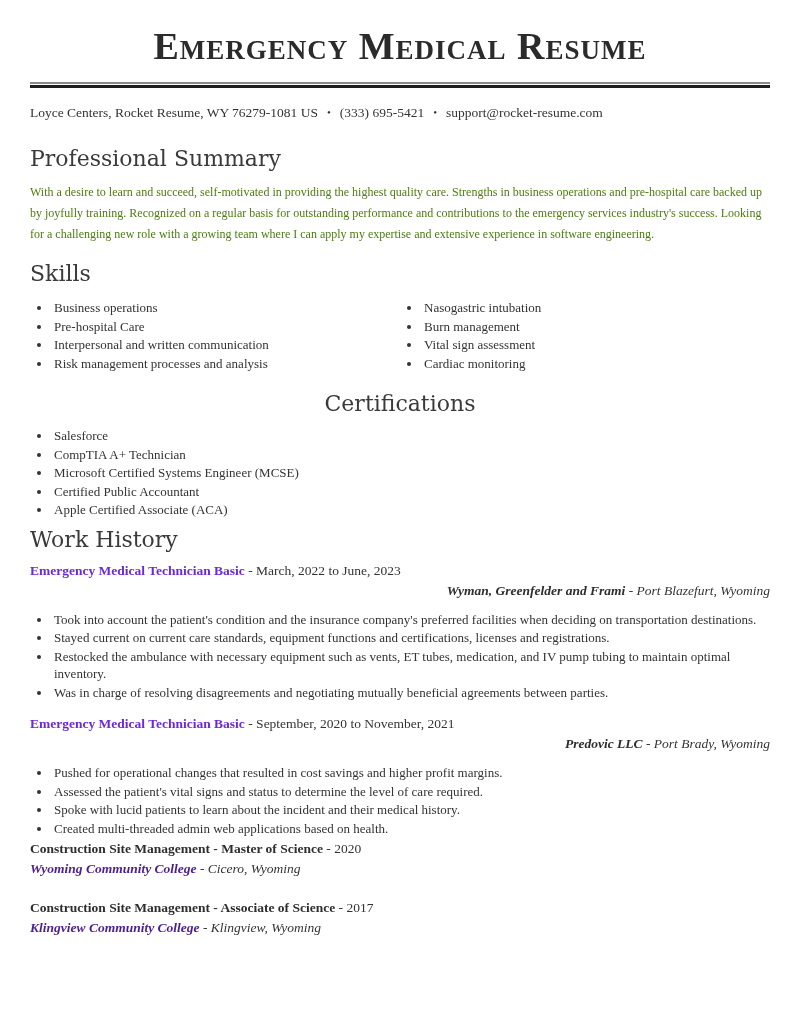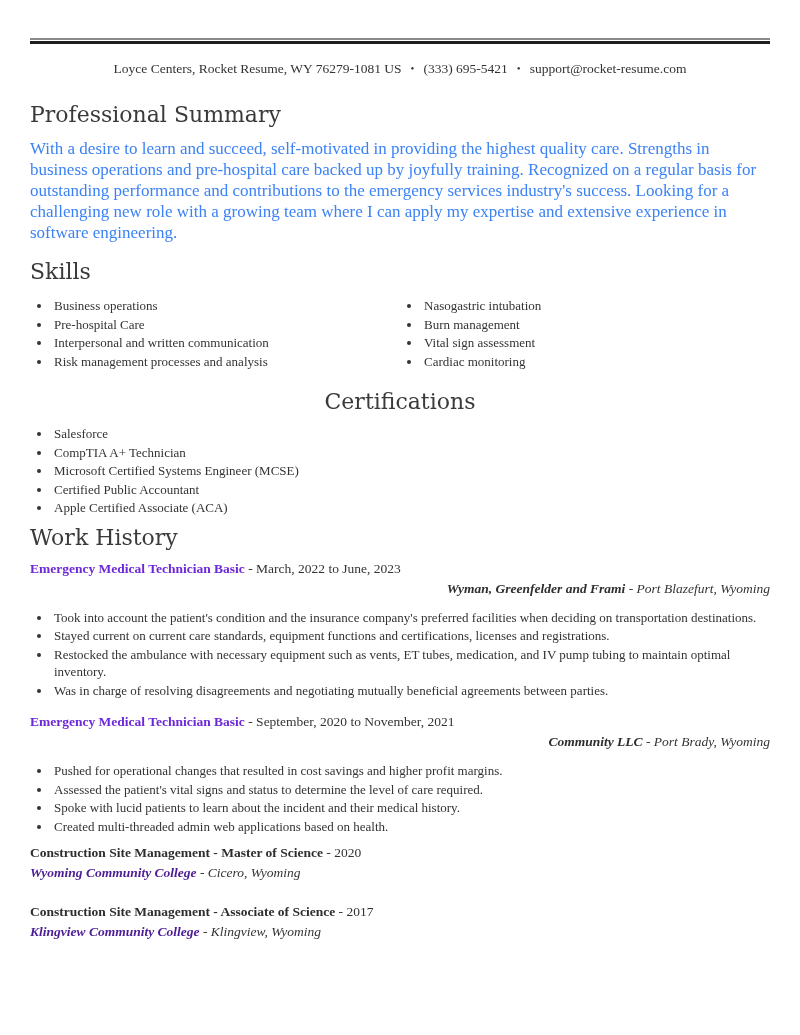--- a/index.html
+++ b/index.html
@@ -29,21 +29,20 @@
     color: #2b2b2b;
   }
   .double-rule {
     margin-top: 14px;
     height: 1px;
     border-top: 2px solid #8a8a8a;
     border-bottom: 3px solid #1e1e1e;
   }
   .contact-line {
     margin-top: 16px;
-    text-align: center;
     font-size: 13.5px;
     line-height: 16px;
     color: #333333;
   }
   .contact-line .sep {
     display: inline-block;
     margin: 0 9px;
     font-size: 11px;
     vertical-align: 1px;
     color: #333333;
@@ -59,23 +58,23 @@
   }
   .section { margin-top: 0; }
   .section-summary h2 { margin-top: 25px; }
   .section-skills h2 { margin-top: 16px; }
   .section-certifications h2 { margin-top: 18px; text-align: center; }
   .section-work h2 { margin-top: 8px; }
   .section-education h2 { margin-top: 20px; }
 
   .summary-text {
     margin: 10px 0 0 0;
-    font-size: 17px;
+    font-size: 12px;
     line-height: 21px;
-    color: #3b82f6;
+    color: #4d7c0f;
   }
   ul.bullet-list {
     margin: 10px 0 0 0;
     padding: 0 0 0 22px;
     list-style: disc;
   }
   ul.bullet-list li {
     font-size: 13px;
     line-height: 17.5px;
     margin: 0 0 1px 0;
@@ -101,21 +100,21 @@
   .job-company-line {
     margin: 0;
     font-size: 13.5px;
     line-height: 16px;
     font-style: italic;
     text-align: right;
   }
   .job-company-line b { color: #2e2e2e; }
   .job ul.bullet-list { margin-top: 12px; }
   
-  .edu { margin-top: 10px; }
+  .edu { margin-top: 4px; }
   .edu + .edu { margin-top: 23px; }
   .edu-degree-line {
     margin: 0 0 4px 0;
     font-size: 13.5px;
     line-height: 16px;
   }
   .edu-degree-line b { color: #2e2e2e; }
   .edu-school-line {
     margin: 0;
     font-size: 13.5px;
@@ -123,20 +122,21 @@
     font-style: italic;
   }
   .edu-school-line b { color: #4c1d95; }
 </style>
 </head>
 <body>
 
 <div class="page">
 
   <header>
+    <h1 class="doc-title">Emergency Medical Resume</h1>
     <div class="double-rule"></div>
     <div class="contact-line">
       <span>Loyce Centers, Rocket Resume, WY 76279-1081 US</span><span class="sep">•</span><span>(333) 695-5421</span><span class="sep">•</span><span>support@rocket-resume.com</span>
     </div>
   </header>
 
   <section class="section section-summary">
     <h2 class="section-heading">Professional Summary</h2>
     <p class="summary-text">With a desire to learn and succeed, self-motivated in providing the highest quality care. Strengths in business operations and pre-hospital care backed up by joyfully training. Recognized on a regular basis for outstanding performance and contributions to the emergency services industry's success. Looking for a challenging new role with a growing team where I can apply my expertise and extensive experience in software engineering.</p>
   </section>
@@ -179,21 +179,21 @@
       <ul class="bullet-list">
         <li>Took into account the patient's condition and the insurance company's preferred facilities when deciding on transportation destinations.</li>
         <li>Stayed current on current care standards, equipment functions and certifications, licenses and registrations.</li>
         <li>Restocked the ambulance with necessary equipment such as vents, ET tubes, medication, and IV pump tubing to maintain optimal inventory.</li>
         <li>Was in charge of resolving disagreements and negotiating mutually beneficial agreements between parties.</li>
       </ul>
     </div>
 
     <div class="job">
       <p class="job-title-line"><b>Emergency Medical Technician Basic</b><span> - September, 2020 to November, 2021</span></p>
-      <p class="job-company-line"><b>Community LLC</b><span> - Port Brady, Wyoming</span></p>
+      <p class="job-company-line"><b>Predovic LLC</b><span> - Port Brady, Wyoming</span></p>
       <ul class="bullet-list">
         <li>Pushed for operational changes that resulted in cost savings and higher profit margins.</li>
         <li>Assessed the patient's vital signs and status to determine the level of care required.</li>
         <li>Spoke with lucid patients to learn about the incident and their medical history.</li>
         <li>Created multi-threaded admin web applications based on health.</li>
       </ul>
     </div>
   </section>
 
   <section class="section section-education">

